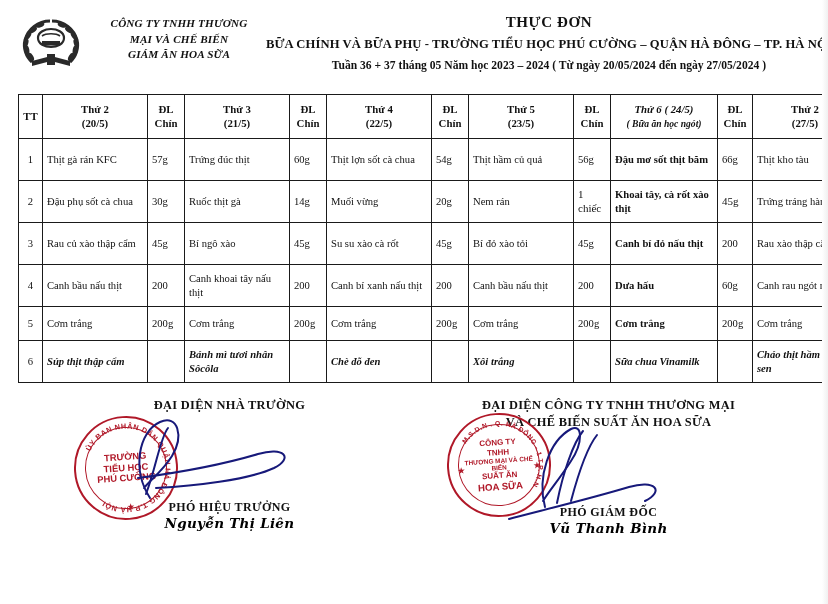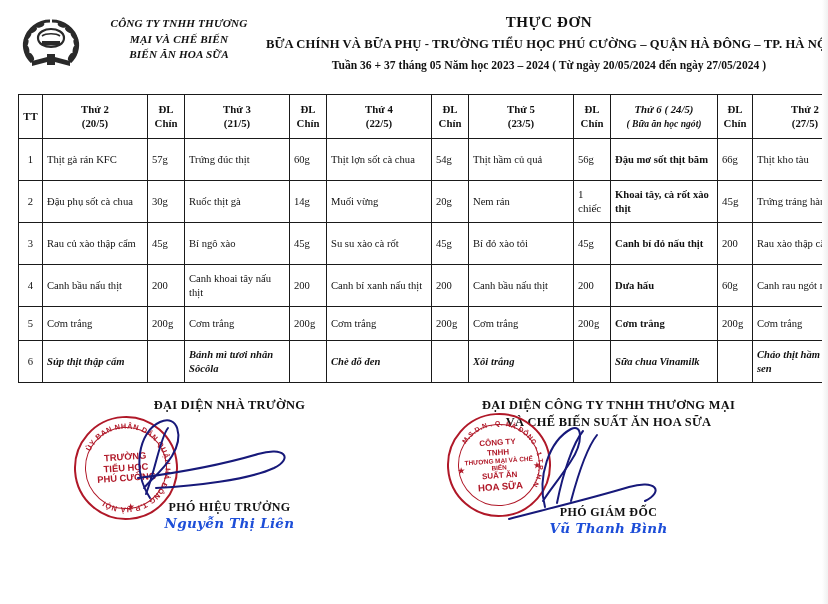--- a/index.html
+++ b/index.html
@@ -130,21 +130,21 @@
     letter-spacing: 0.3px;
     line-height: 17px;
   }
   .sign-role {
     font-size: 12px;
     font-weight: bold;
     letter-spacing: 0.4px;
   }
   .sign-name {
     font-size: 13.5px;
-    color: #1d4ed8;
+    color: #000000;
     font-family: "DejaVu Serif", serif;
     font-style: italic;
     font-weight: bold;
     letter-spacing: 0.3px;
   }
   .stamp-zone { position: relative; height: 86px; }
 
   
   .seal {
     position: absolute;
@@ -225,21 +225,21 @@
         <path d="M28 22 C32 19 42 19 46 22" fill="none" stroke="#2a2a2a" stroke-width="1.6"></path>
         <rect x="28" y="27" width="18" height="4.5" fill="#2a2a2a"></rect>
 
         <path d="M18 47 L37 42 L56 47 L56 52 L37 47 L18 52 Z" fill="#2a2a2a"></path>
         <rect x="33" y="40" width="8" height="11" fill="#2a2a2a"></rect>
       </svg>
     </div>
     <div class="company-lines">
       <div>CÔNG TY TNHH THƯƠNG</div>
       <div>MẠI VÀ CHẾ BIẾN</div>
-      <div>BIẾN ĂN HOA SỮA</div>
+      <div>GIÁM ĂN HOA SỮA</div>
     </div>
   </div>
 
   <div class="title-block">
     <div class="title-main">THỰC ĐƠN</div>
     <div class="title-sub">BỮA CHÍNH VÀ BỮA PHỤ - TRƯỜNG TIỂU HỌC PHÚ CƯỜNG – QUẬN HÀ ĐÔNG – TP. HÀ NỘI</div>
     <div class="title-week">Tuần 36 + 37 tháng 05 Năm học 2023 – 2024 ( Từ ngày 20/05/2024 đến ngày 27/05/2024 )</div>
   </div>
 </div>
 

